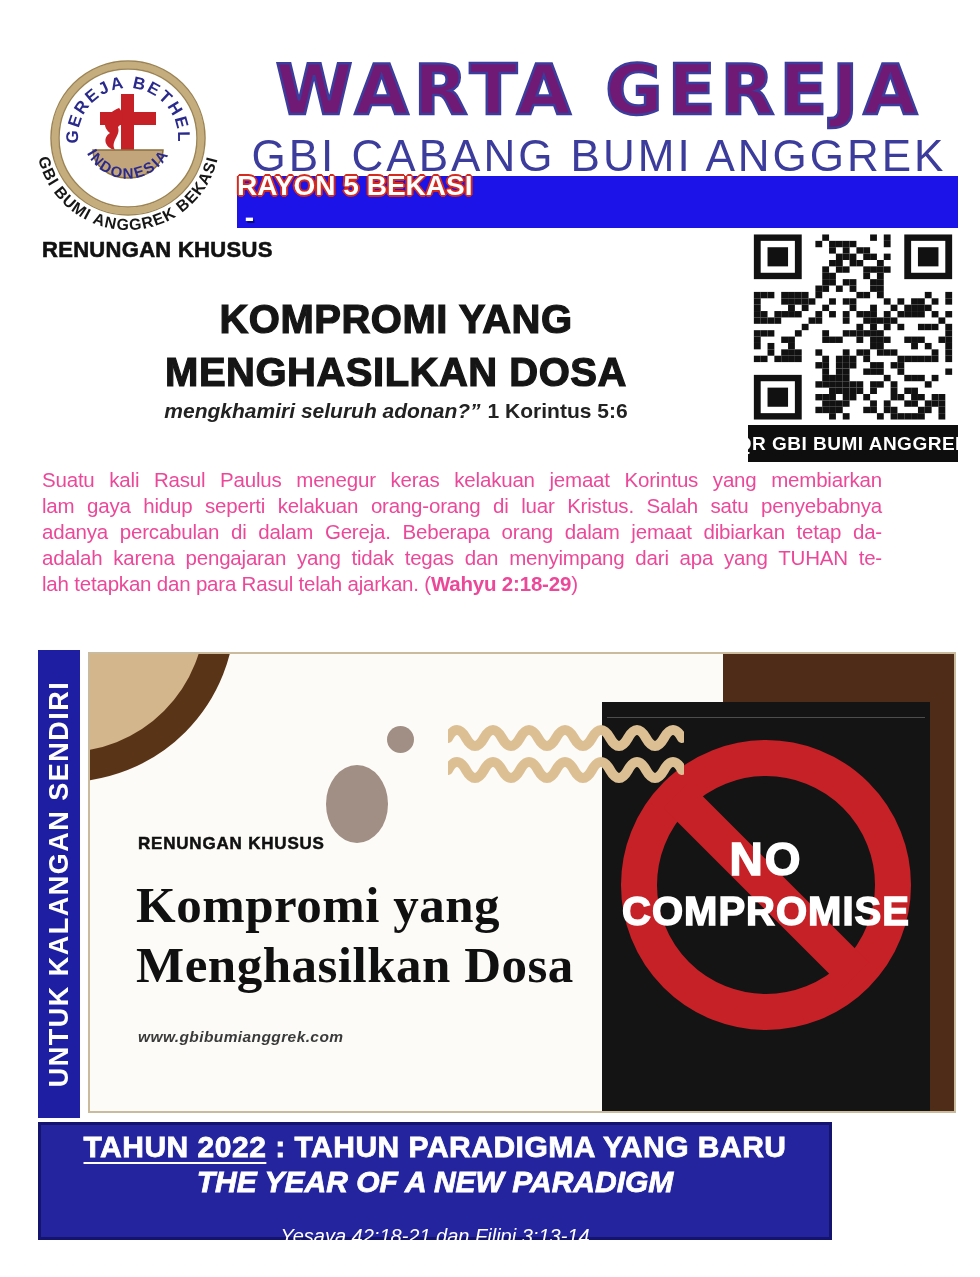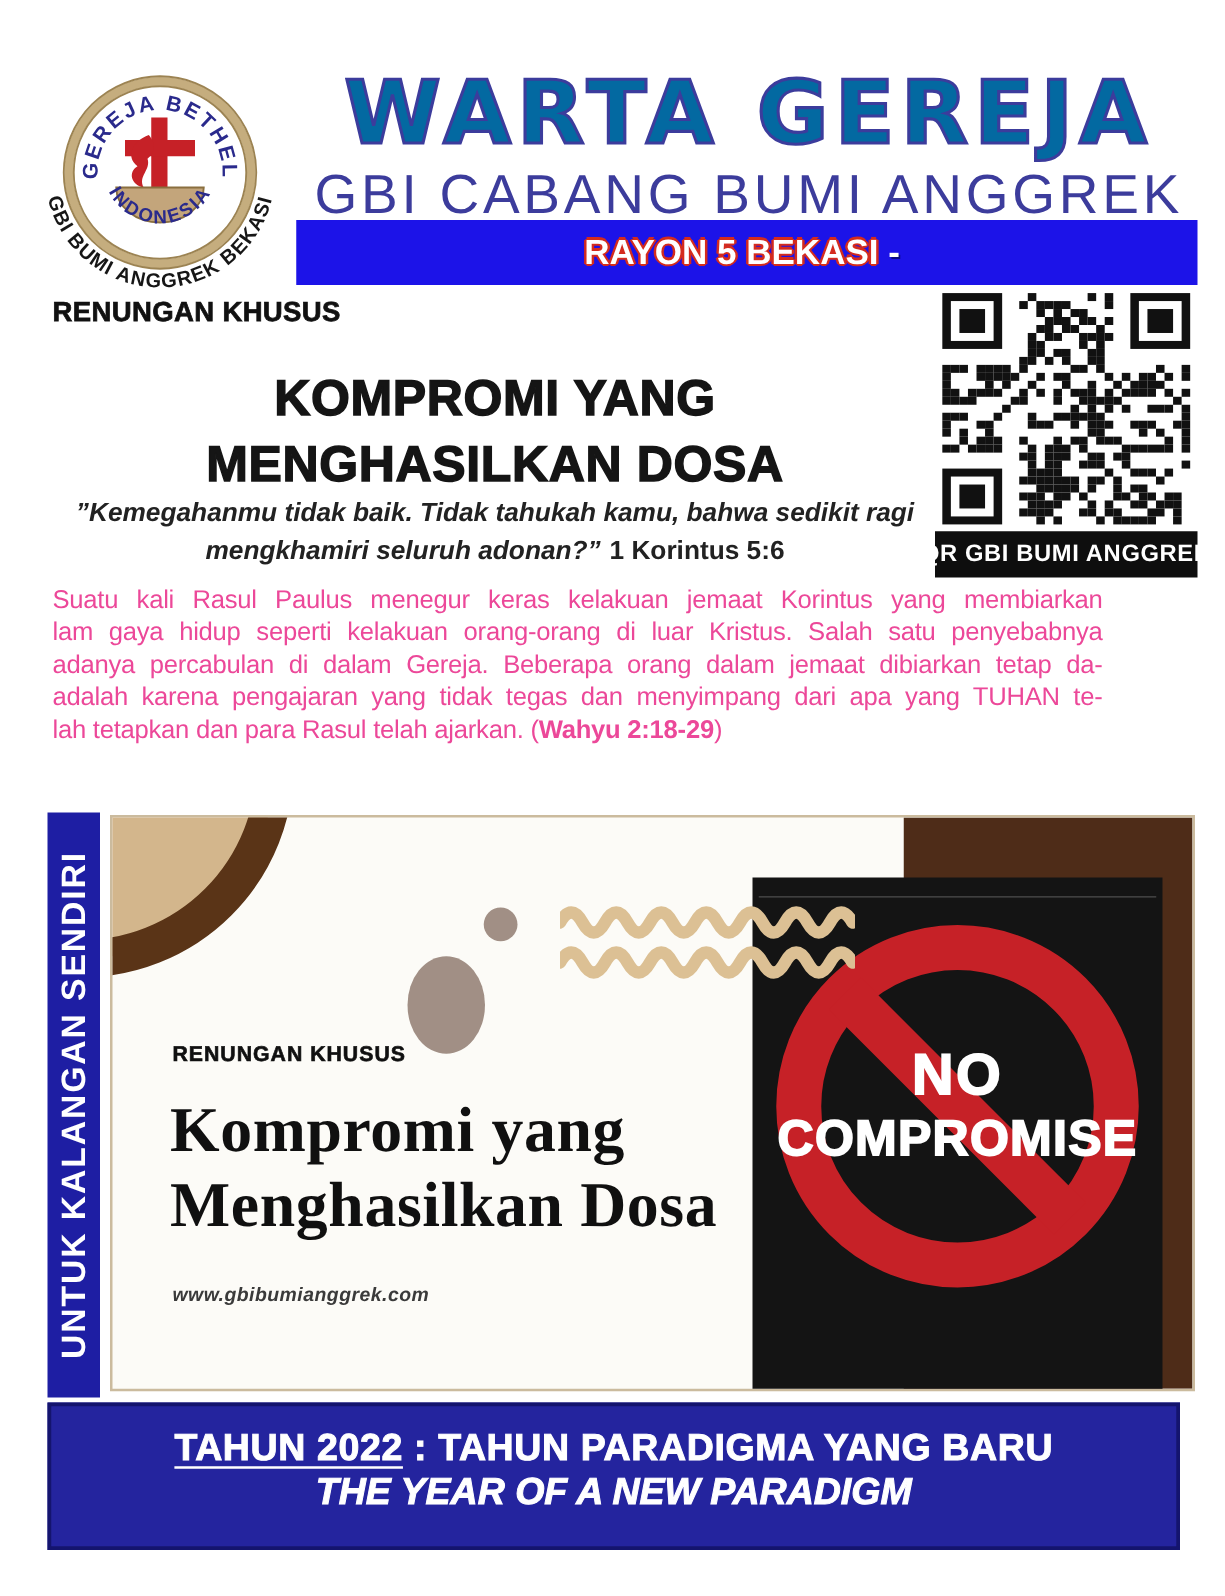--- a/index.html
+++ b/index.html
@@ -4,26 +4,26 @@
 <style>
   * { margin:0; padding:0; box-sizing:border-box; }
   html,body { background:#ffffff; }
   .page { position:relative; width:980px; height:1277px; background:#fff; overflow:hidden;
           font-family:"Liberation Sans", sans-serif; color:#1b1b1b; }
 
   
   #logo-svg { position:absolute; left:20px; top:46px; width:222px; height:186px; }
   .masthead-title { position:absolute; left:238px; top:50px; width:722px; height:80px;
     text-align:center; font-family:"DejaVu Sans", sans-serif; font-weight:bold; font-size:70px;
-    line-height:80px; color:#0369a1; letter-spacing:5px; -webkit-text-stroke:2.5px #3c3c9c; white-space:nowrap; }
+    line-height:80px; color:#701a75; letter-spacing:5px; -webkit-text-stroke:2.5px #3c3c9c; white-space:nowrap; }
   .masthead-subtitle { position:absolute; left:238px; top:112px; width:722px; text-align:center;
     font-size:44px; line-height:48px; color:#3c3c9c; letter-spacing:3px; white-space:nowrap;margin-top:20px; }
   .issue-banner { position:absolute; left:237px; top:176px; width:721px; height:52px; background:#1c13e8;
-    display:flex; align-items:center; justify-content:center; font-size:28px; font-weight:bold;
-    color:#fff; white-space:pre; }
+    display:flex; justify-content:center; font-size:28px; font-weight:bold;
+    color:#fff; white-space:pre;flex-direction:column; }
   .issue-banner .rayon { color:#fff;
     text-shadow:2px 0 0 #d42b1e,-2px 0 0 #d42b1e,0 2px 0 #d42b1e,0 -2px 0 #d42b1e,
                 1px 1px 0 #d42b1e,-1px -1px 0 #d42b1e,1px -1px 0 #d42b1e,-1px 1px 0 #d42b1e; }
   .issue-banner .rest { color:#fff; text-shadow:1.5px 1.5px 0 #0b0b80; }
 
   
   .section-label { position:absolute; left:42px; top:237px; font-size:22px; font-weight:bold;
     color:#111; letter-spacing:.3px; -webkit-text-stroke:.6px #111; }
   .headline { position:absolute; left:40px; top:293px; width:712px; text-align:center; font-size:40px;
     font-weight:bold; color:#151515; line-height:53px; letter-spacing:.5px; -webkit-text-stroke:1.2px #151515; }
@@ -69,22 +69,22 @@
   .dots-grid { position:absolute; left:512px; top:416px; width:102px; height:30px; z-index:1;
     background-image:radial-gradient(circle, #93897c 1.3px, transparent 1.5px); background-size:7px 10px; }
   .poster-label { position:absolute; left:48px; top:180px; font-size:17px; font-weight:bold;
     letter-spacing:.8px; color:#101010; -webkit-text-stroke:.5px #101010; }
   .poster-title { position:absolute; left:46px; top:221px; font-family:"Liberation Serif", serif;
     font-size:51px; font-weight:bold; color:#101010; line-height:60px; letter-spacing:.5px; }
   .poster-site { position:absolute; left:48px; top:374px; font-size:15.5px; font-weight:bold;
     color:#3a3a3a; letter-spacing:.4px;font-style:italic; }
 
   
-  .theme-banner { position:absolute; left:38px; top:1122px; width:906px; height:118px; background:#24249e;
-    border:3px solid #14146e; color:#fff; text-align:center; padding-top:16px; }
+  .theme-banner { position:absolute; left:38px; top:1122px; width:794px; height:118px; background:#24249e;
+    border:3px solid #14146e; color:#fff; text-align:center; padding-top:4px; }
   .theme-line1 { font-size:30px; font-weight:bold; line-height:36px; letter-spacing:.5px; -webkit-text-stroke:.8px #fff; white-space:pre; }
   .theme-line1 .u { text-decoration:underline; text-underline-offset:5px; text-decoration-thickness:2px; }
   .theme-line2 { font-size:30px; font-weight:bold; font-style:italic; line-height:34px; -webkit-text-stroke:.8px #fff; }
   .theme-line3 { font-size:20px; font-weight:normal; font-style:italic; margin-top:26px; }
 </style>
 </head>
 <body>
 
 <div class="page">
 
@@ -122,21 +122,20 @@
   </div>
 
   <div class="section-label">RENUNGAN KHUSUS</div>
 
   <div class="headline">
     <div>KOMPROMI YANG</div>
     <div>MENGHASILKAN DOSA</div>
   </div>
 
   <div class="verse">
-    <div>”Kemegahanmu tidak baik. Tidak tahukah kamu, bahwa sedikit ragi</div>
     <div>
       <span>mengkhamiri seluruh adonan?”</span><span class="ref">1 Korintus 5:6</span>
     </div>
   </div>
 
   <div class="qr-block">
     <svg id="qr-svg" viewBox="-6 -6 215 215" preserveAspectRatio="none">
         <g fill="#111">
           <rect x="70" y="0" width="7" height="7"></rect>
           <rect x="119" y="0" width="7" height="7"></rect>

